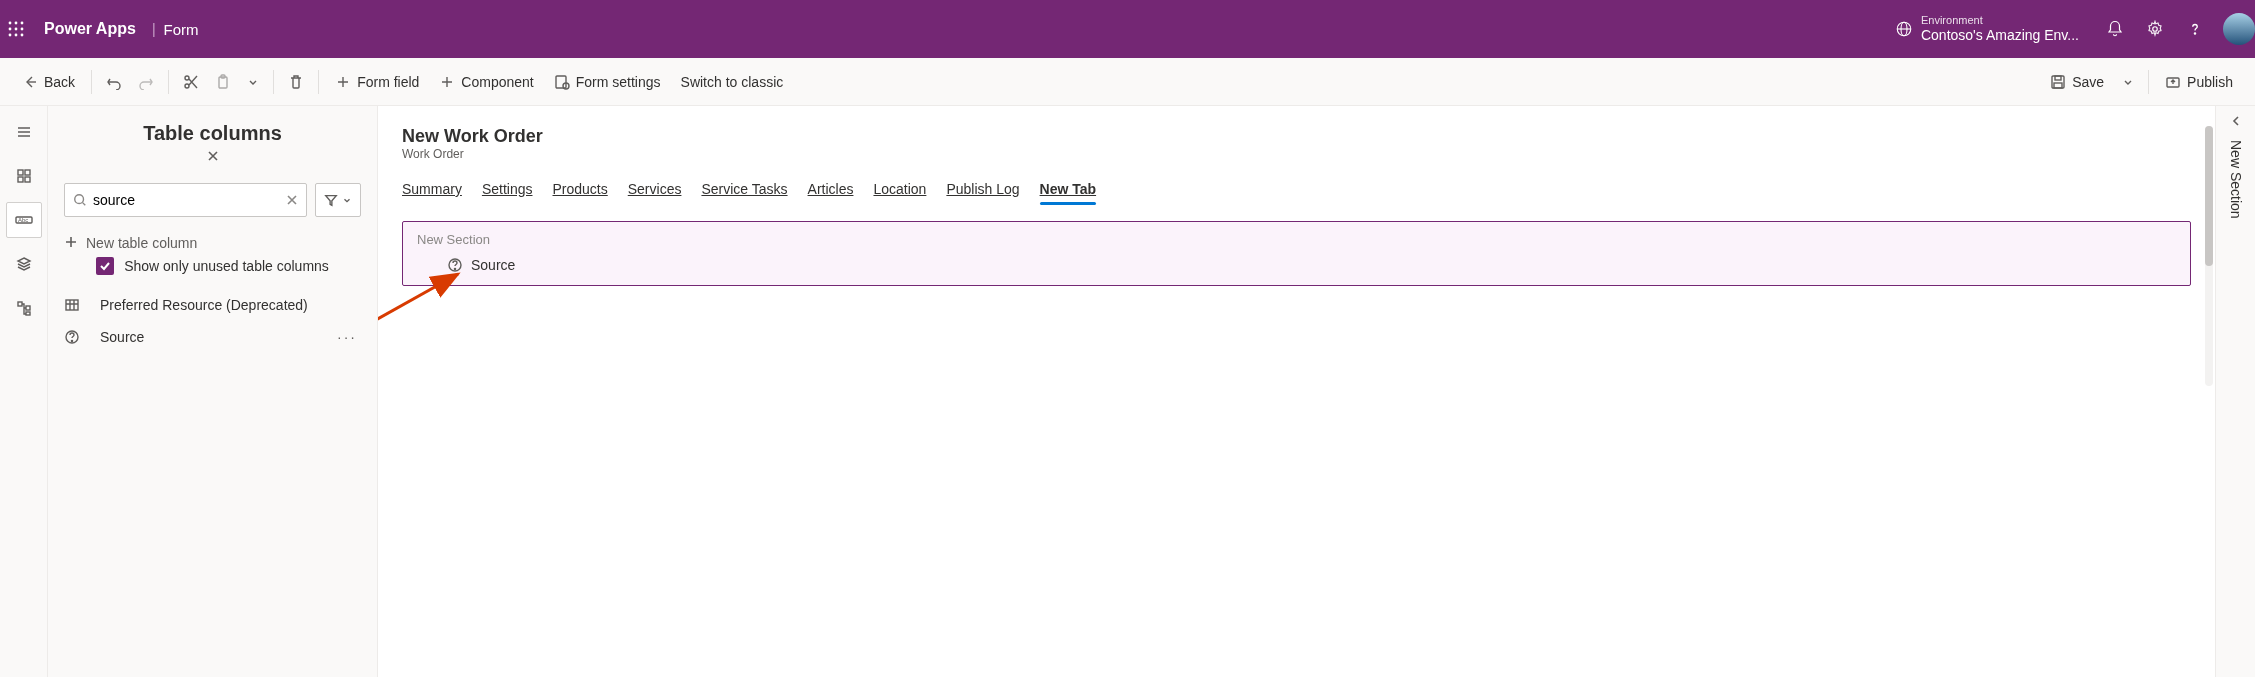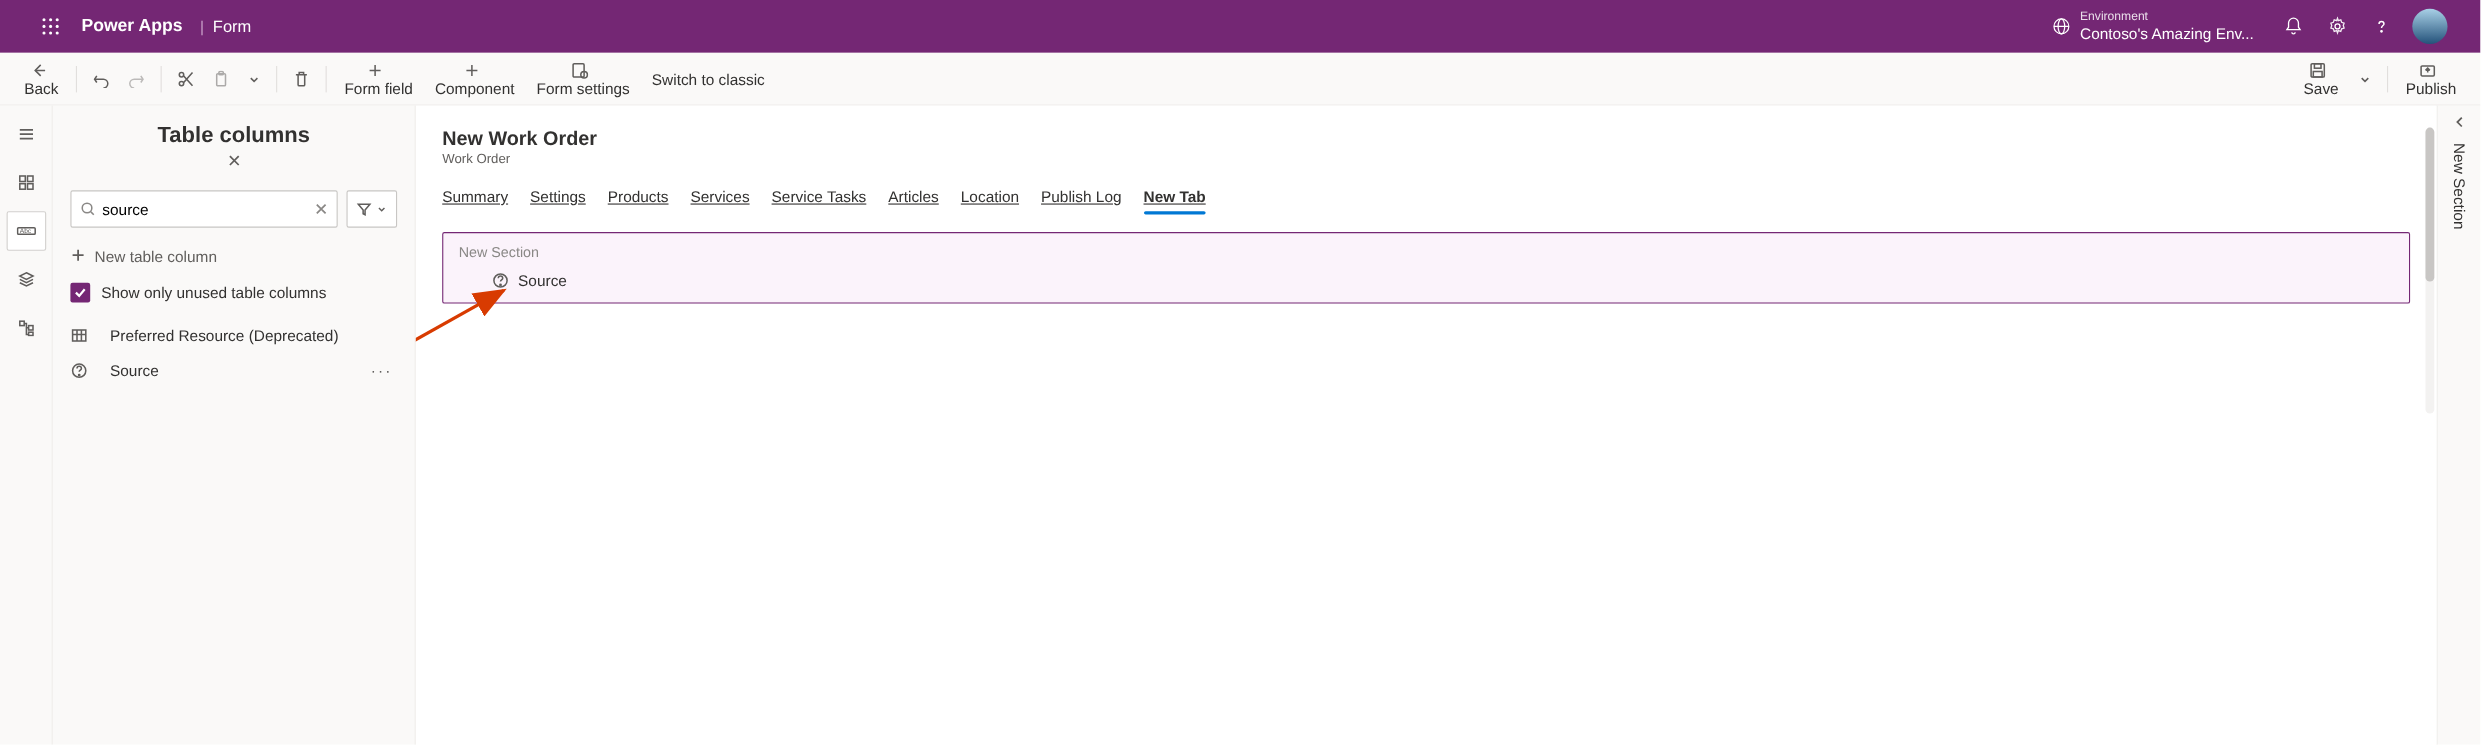--- a/index.html
+++ b/index.html
@@ -1,56 +1,56 @@
 <!DOCTYPE html>
 <html><head>
 <meta charset="utf-8">
 <style>
   * { box-sizing: border-box; margin: 0; padding: 0; }
   body { font-family: "Segoe UI", Arial, sans-serif; font-size: 14px; color: #323130; background: #fff; }
   
   
-  .top-header { background: #742774; height: 48px; display: flex; align-items: center; color: #fff; padding: 0 30px; }
+  .top-header { background: #742774; height: 58px; display: flex; align-items: center; color: #fff; padding: 0 0; }
   .waffle { width: 32px; height: 32px; display: flex; align-items: center; justify-content: center; margin-right: 12px; cursor: pointer; }
   .app-title { font-size: 16px; font-weight: 600; margin-right: 8px; }
   .divider-v { color: #c8a0c8; margin: 0 8px; }
   .breadcrumb-item { font-size: 15px; }
   .spacer { flex: 1; }
   .env-block { display: flex; align-items: center; margin-right: 16px; cursor: pointer; }
   .env-text { display: flex; flex-direction: column; margin-left: 8px; line-height: 1.2; }
   .env-label { font-size: 11px; opacity: 0.85; }
   .env-name { font-size: 14px; }
   .hdr-icon { width: 40px; height: 40px; display: flex; align-items: center; justify-content: center; cursor: pointer; }
   .avatar { width: 32px; height: 32px; border-radius: 50%; background: linear-gradient(#a8d0e6, #24527a); margin-left: 8px; cursor: pointer; }
 
   
   .command-bar { height: 48px; background: #faf9f8; border-bottom: 1px solid #edebe9; display: flex; align-items: center; padding: 0 12px; }
-  .cmd-btn { display: flex; align-items: center; padding: 6px 10px; cursor: pointer; color: #323130; border-radius: 2px; flex-direction: column; }
+  .cmd-btn { display: flex; align-items: center; padding: 6px 10px; cursor: pointer; color: #323130; border-radius: 2px; }
   .cmd-icon { width: 16px; height: 16px; margin-right: 6px; display: inline-flex; align-items: center; justify-content: center; }
   .cmd-sep { width: 1px; height: 24px; background: #e1dfdd; margin: 0 6px; }
   .cmd-spacer { flex: 1; }
   .cmd-icon-only { padding: 6px 8px; }
 
   
   .main { display: flex; height: calc(677px - 96px); }
   .left-rail { width: 48px; background: #faf9f8; border-right: 1px solid #edebe9; display: flex; flex-direction: column; align-items: center; padding-top: 8px; gap: 8px; }
   .rail-item { width: 36px; height: 36px; display: flex; align-items: center; justify-content: center; cursor: pointer; border-radius: 2px; }
   .rail-item.active { border-left: 2px solid #742774; background: #fff; border: 1px solid #d2d0ce; }
 
   .side-panel { width: 330px; background: #faf9f8; border-right: 1px solid #edebe9; padding: 16px; }
   .panel-hdr { display: flex; align-items: center; justify-content: space-between; margin-bottom: 16px; flex-direction: column; }
   .panel-title { font-size: 20px; font-weight: 600; }
   .close-x { cursor: pointer; padding: 4px; }
   .search-row { display: flex; gap: 8px; margin-bottom: 12px; }
   .search-box { flex: 1; display: flex; align-items: center; border: 1px solid #c8c6c4; background: #fff; border-radius: 2px; padding: 4px 8px; height: 34px; }
   .search-box input { border: none; outline: none; flex: 1; font-size: 14px; background: transparent; }
   .filter-btn { display: flex; align-items: center; border: 1px solid #c8c6c4; background: #fff; border-radius: 2px; padding: 4px 8px; cursor: pointer; height: 34px; }
-  .new-col { display: flex; color: #605e5c; cursor: pointer; padding: 6px 0; margin-bottom: 10px; }
+  .new-col { display: flex; color: #605e5c; cursor: pointer; padding: 6px 0; }
   .new-col svg { margin-right: 8px; }
-  .checkbox-row { display: flex; align-items: center; margin-bottom: 14px; }
+  .checkbox-row { display: flex; align-items: center; margin-bottom: 14px; justify-content: center; }
   .chk { width: 18px; height: 18px; background: #742774; border-radius: 2px; margin-right: 10px; display: flex; align-items: center; justify-content: center; }
   .col-item { display: flex; align-items: center; padding: 8px 0; cursor: pointer; }
   .col-item svg, .col-item .col-icon { margin-right: 10px; }
   .col-item.hover { justify-content: space-between; }
   .col-left { display: flex; align-items: center; }
   .more-dots { color: #605e5c; letter-spacing: 2px; cursor: pointer; padding: 0 4px; }
 
   
   .canvas-wrap { flex: 1; position: relative; background: #fff; padding: 20px 24px 20px 24px; overflow: hidden; }
   .scroll-track { position: absolute; right: 2px; top: 20px; width: 8px; height: 260px; background: #f3f2f1; border-radius: 4px; }

